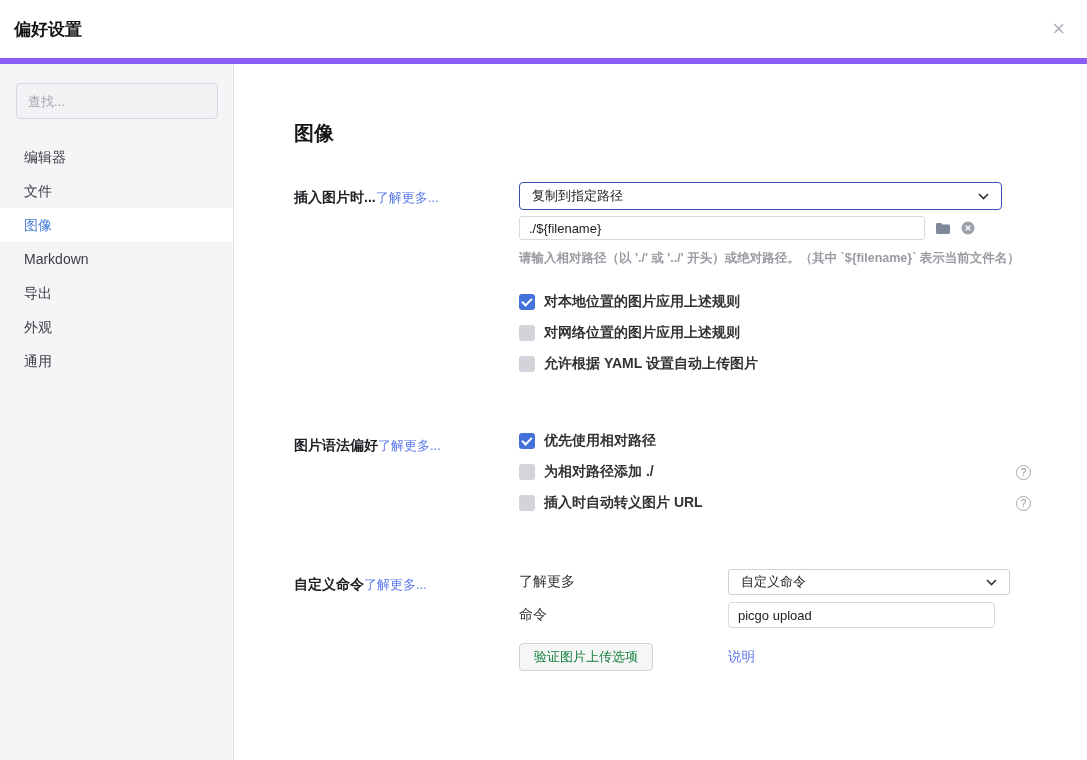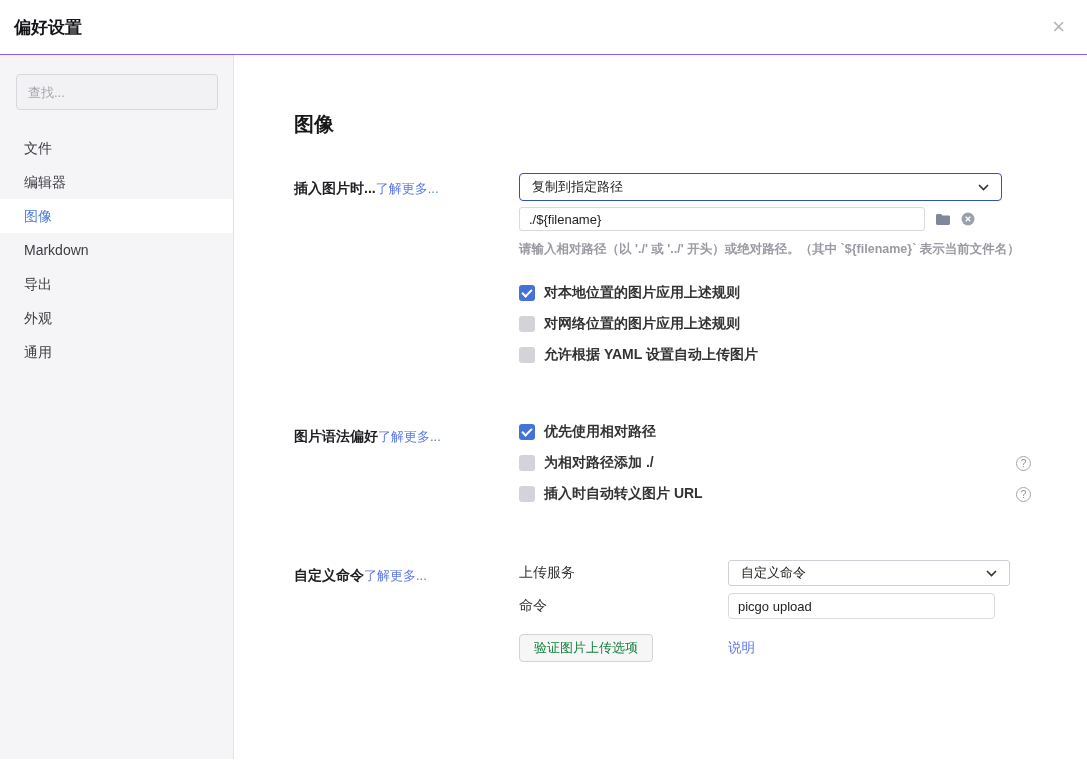--- a/index.html
+++ b/index.html
@@ -5,22 +5,22 @@
   * { box-sizing: border-box; }
   html, body { margin: 0; padding: 0; }
   body {
     width: 1087px; height: 760px; overflow: hidden;
     background: #ffffff; color: #222;
     font-family: "Liberation Sans", "DejaVu Sans", sans-serif;
   }
 
   
   .header {
-    height: 55px; display: flex; align-items: center;
-    padding: 0 22px 0 14px; border-bottom: 1px solid #8b5cf6;
+    height: 64px; display: flex; align-items: center;
+    padding: 0 22px 0 14px; border-bottom: 6px solid #8b5cf6;
   }
   .header-title { font-size: 17px; font-weight: bold; color: #141418; }
   .close-btn {
     margin-left: auto; font-size: 22px; line-height: 1;
     color: #b2b2ba; cursor: pointer; user-select: none;
   }
 
   
   .layout { display: flex; height: 704px; }
 
@@ -117,22 +117,22 @@
 <div class="header">
   <span class="header-title">偏好设置</span>
   <span class="close-btn">×</span>
 </div>
 
 <div class="layout">
 
   <div class="sidebar">
     <input class="search-input" placeholder="查找..." style="">
     <div class="nav">
+      <div class="nav-item">编辑器</div>
       <div class="nav-item">文件</div>
-      <div class="nav-item">编辑器</div>
       <div class="nav-item active">图像</div>
       <div class="nav-item">Markdown</div>
       <div class="nav-item">导出</div>
       <div class="nav-item">外观</div>
       <div class="nav-item">通用</div>
     </div>
   </div>
 
   <div class="main">
     <div class="page-title">图像</div>
@@ -206,21 +206,21 @@
         </div>
       </div>
     </div>
 
     <div class="section">
       <div class="sec-left">
         <span class="sec-title">自定义命令</span><span class="learn-link">了解更多...</span>
       </div>
       <div class="sec-right">
         <div class="form-row">
-          <span class="form-label">上传服务</span>
+          <span class="form-label">了解更多</span>
           <div class="select select-small">
             <span>自定义命令</span>
             <span class="chev">
               <svg width="11" height="7" viewBox="0 0 11 7">
                   <path d="M1 1 L5.5 5.5 L10 1" stroke="#333" stroke-width="1.6" fill="none"></path>
                 </svg>
             </span>
           </div>
         </div>
         <div class="form-row">

